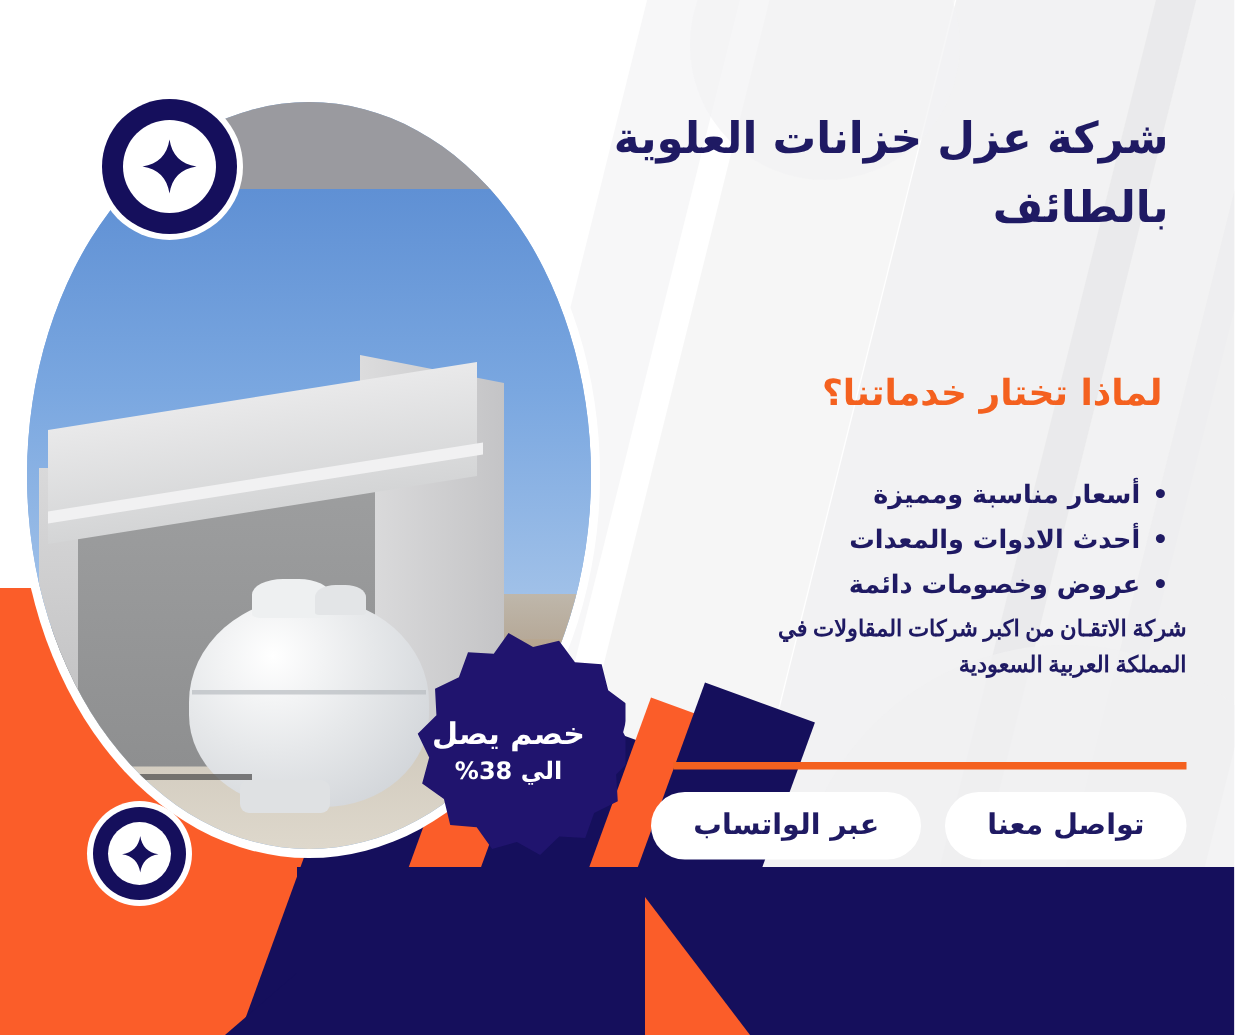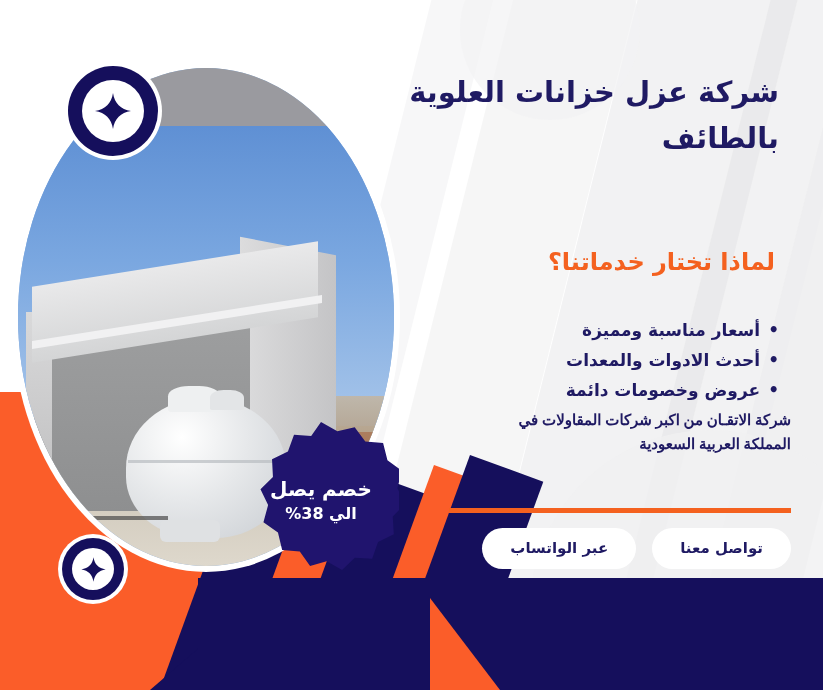--- a/index.html
+++ b/index.html
@@ -136,29 +136,29 @@
     color:#1f1a63;font-size:15px;font-weight:bold;line-height:1.62;margin:0;font-family:Liberation Serif, serif;
   }
   .divider{
     position:absolute;right:32px;top:508px;width:342px;height:5px;background:#f4611f;
   }
   .btn-row{
     position:absolute;right:32px;top:528px;width:380px;
     display:flex;flex-direction:row;justify-content:flex-start;gap:16px;direction:rtl;
   }
   .btn{
-    background:#ffffff;color:#1f1a63;font-size:15px;font-weight:bold;
+    background:#ffffff;color:#1f1a63;font-size:19px;font-weight:bold;
     border:none;border-radius:26px;padding:13px 28px;
     white-space:nowrap;cursor:pointer;line-height:1;
     font-family:"DejaVu Sans","Liberation Sans",sans-serif;
   }
 
   
   .badge{
-    position:absolute;left:243px;top:422px;width:156px;height:156px;
+    position:absolute;left:261px;top:422px;width:156px;height:156px;
     background:#20146e;
     display:flex;flex-direction:column;align-items:center;justify-content:center;
     color:#ffffff;text-align:center;direction:rtl;
     clip-path:polygon(
       50% 0%, 60.5% 6.0%, 71.6% 3.3%, 78.4% 12.5%, 89.8% 13.4%,
       92.6% 24.5%, 101.8% 31.3%, 99.0% 42.4%, 104.0% 52.5%, 96.0% 60.5%,
       96.7% 71.9%, 86.6% 76.9%, 82.8% 87.6%, 71.7% 87.0%, 63.5% 94.9%,
       53.6% 89.3%, 43.0% 92.3%, 36.4% 83.0%, 25.1% 82.0%, 22.4% 70.9%,
       13.1% 64.3%, 16.1% 53.2%, 11.2% 43.1%, 19.2% 35.2%, 18.6% 23.8%,
       28.8% 18.9%, 32.7% 8.2%, 43.7% 8.9%

